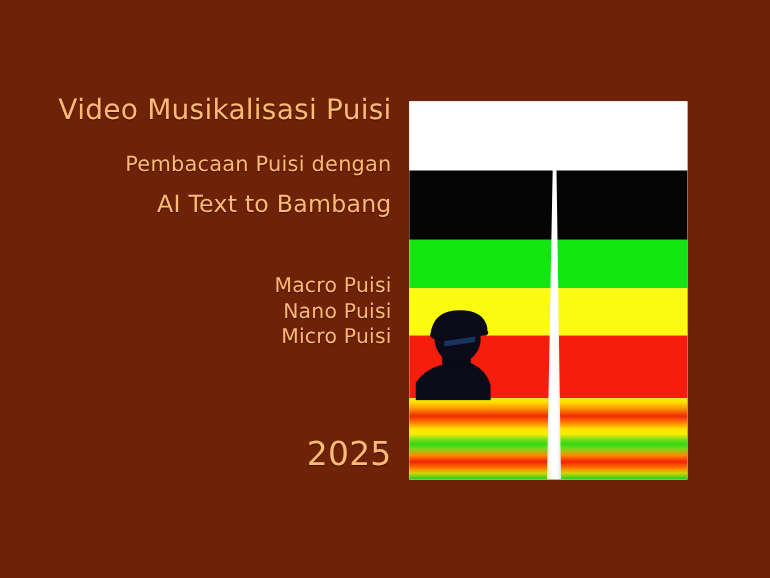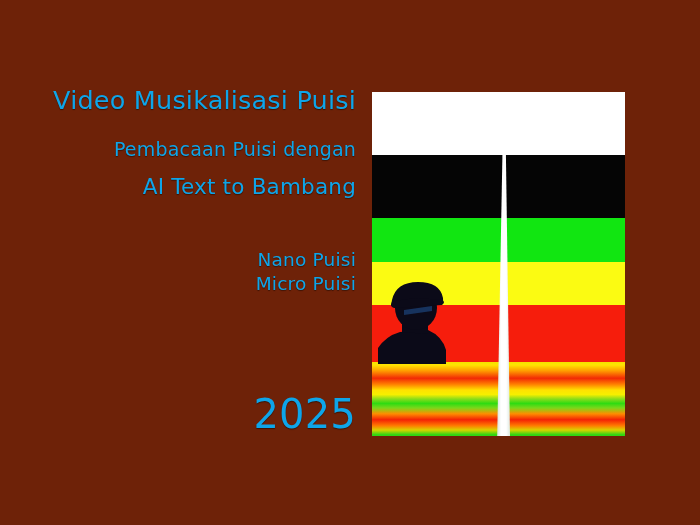--- a/index.html
+++ b/index.html
@@ -21,21 +21,21 @@
   }
 
   
   #text-block {
     position: absolute;
     left: 0px;
     top: 0px;
     width: 356px;
     height: 410px;
     text-align: right;
-    color: #0ea5e9;
+    color: #fdba74;
   }
   .line {
     display: block;
     white-space: nowrap;
     text-shadow: 0 1px 1px rgba(0,0,0,0.45);
     letter-spacing: 0.2px;
   }
   #title-line {
     position: absolute;
     right: 0px;
@@ -69,21 +69,21 @@
     position: absolute;
     right: 0px;
     top: 358px;
     font-size: 20px;
     line-height: 25px;
   }
   #year-line {
     position: absolute;
     right: 0px;
     top: 396px;
-    font-size: 40px;
+    font-size: 30px;
     line-height: 36px;
   }
 
   
   #image-panel {
     position: absolute;
     left: 372px;
     top: 92px;
     width: 253px;
     height: 344px;
@@ -154,20 +154,21 @@
 
   <div id="text-block">
 
     <span class="line" id="title-line">Video Musikalisasi Puisi</span>
 
     <span class="line" id="subtitle-1">Pembacaan Puisi dengan</span>
 
     <span class="line" id="subtitle-2">AI Text to Bambang</span>
 
     <div id="poem-list">
+      <span class="line">Macro Puisi</span>
       <span class="line">Nano Puisi</span>
       <span class="line">Micro Puisi</span>
     </div>
 
 
     <span class="line" id="year-line">2025</span>
   </div>
 
   <div id="image-panel">
 

